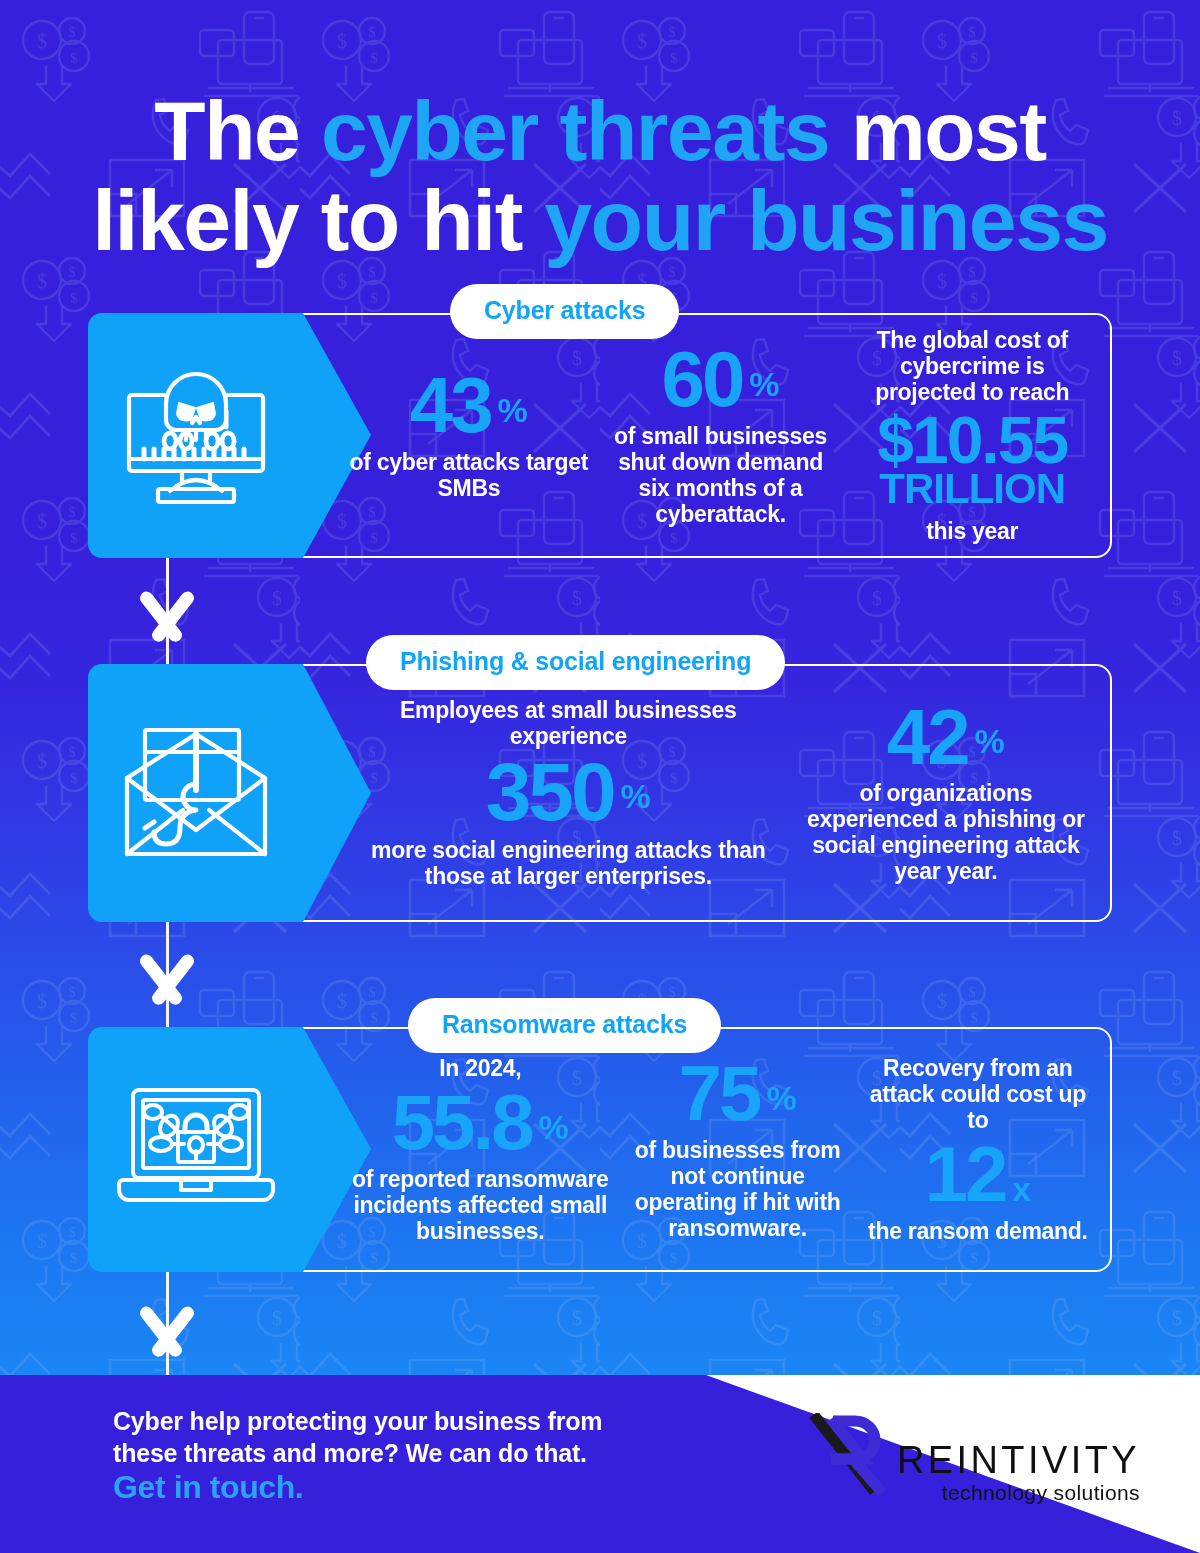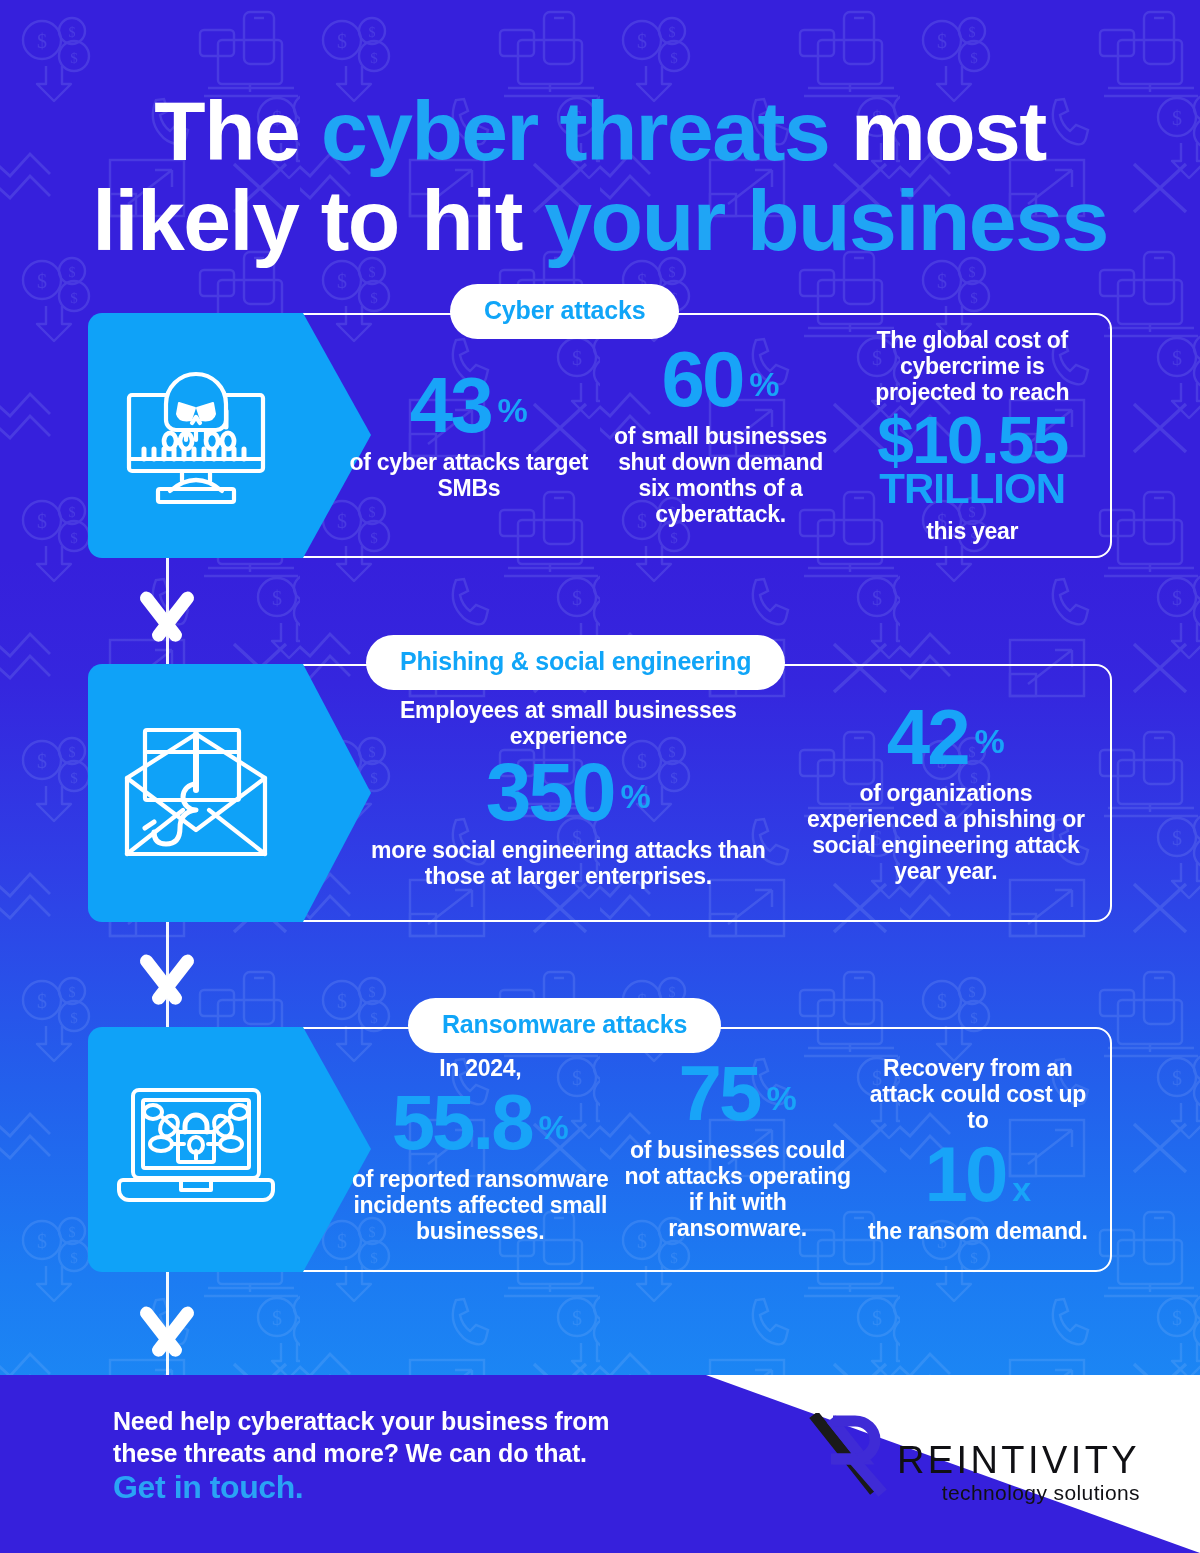--- a/index.html
+++ b/index.html
@@ -437,37 +437,37 @@
             <span class="num">55.8</span>
             <span class="suf">%</span>
           </div>
         <div class="cap">of reported ransomware incidents affected small businesses.</div>
       </div>
       <div class="stat">
         <div class="big">
             <span class="num">75</span>
             <span class="suf">%</span>
           </div>
-        <div class="cap">of businesses could not attacks operating if hit with ransomware.</div>
+        <div class="cap">of businesses from not continue operating if hit with ransomware.</div>
       </div>
       <div class="stat">
         <div class="cap pre">Recovery from an attack could cost up to</div>
         <div class="big">
-            <span class="num">10</span>
+            <span class="num">12</span>
             <span class="suf" style="margin-top:30px;">x</span>
           </div>
         <div class="cap">the ransom demand.</div>
       </div>
     </div>
   </div>
 
   <div class="footer">
     <div class="violet"></div>
     <div class="footer-text">
-      <div class="ln">Need help cyberattack your business from</div>
+      <div class="ln">Cyber help protecting your business from</div>
       <div class="ln">these threats and more? We can do that.</div>
       <div class="cta">Get in touch.</div>
     </div>
     <div class="logo">
       <div class="logo-mark">
         <svg width="86" height="86" viewBox="0 0 86 86" fill="none">
           <path d="M8 6 L62 74" stroke="#1A1A1A" stroke-width="11" stroke-linecap="square"></path>
           <path d="M22 6 L54 46 L22 46" stroke="#3F2BD6" stroke-width="11" stroke-linejoin="miter" fill="none"></path>
           <path d="M24 8 h22 a20 19 0 0 1 0 38 h-22" stroke="#3F2BD6" stroke-width="11" fill="none"></path>
           <path d="M44 46 L70 76" stroke="#3F2BD6" stroke-width="11" stroke-linecap="square"></path>

